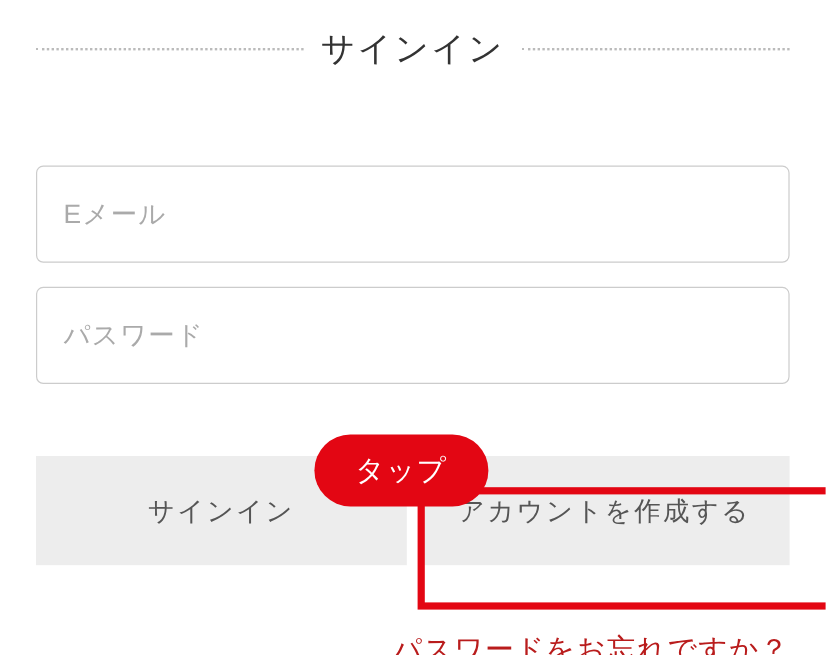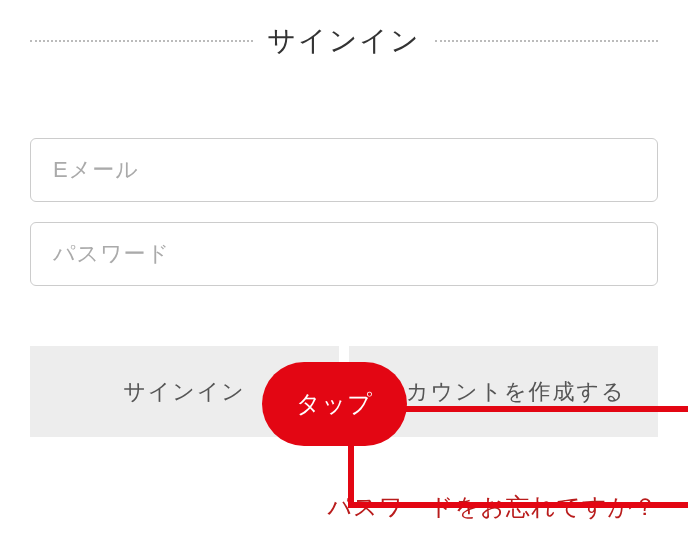--- a/index.html
+++ b/index.html
@@ -28,21 +28,21 @@
       font-weight: 500;
       color: #333;
       white-space: nowrap;
       letter-spacing: 2px;
     }
 
     .form { padding: 60px 0 0; position: relative; }
 
     .field {
       width: 100%;
-      height: 64px;
+      height: 81px;
       border: 1px solid #ccc;
       border-radius: 6px;
       padding: 0 22px;
       font-size: 22px;
       color: #333;
       background: #fff;
       margin-bottom: 20px;
     }
     .field::placeholder { color: #aaa; letter-spacing: 1px; }
 
@@ -75,21 +75,21 @@
       height: 102px;
     }
 
     .pill {
       position: absolute;
       left: 232px;
       top: 284px;
       background: #e30613;
       color: #fff;
       font-size: 24px;
-      padding: 26px 34px;
+      padding: 14px 34px;
       border-radius: 999px;
       letter-spacing: 1px;
       pointer-events: none;
     }
 
     .forgot {
       text-align: right;
       font-size: 24px;
       color: #b91c1c;
       margin-top: 54px;

